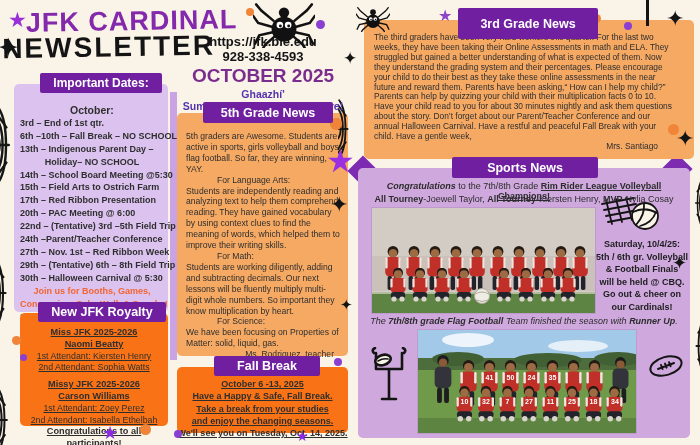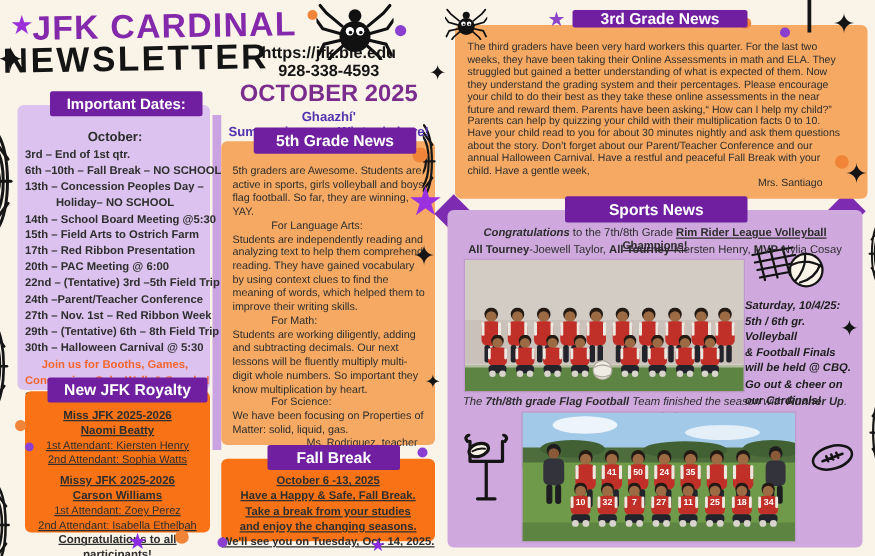--- a/index.html
+++ b/index.html
@@ -21,21 +21,21 @@
   .d-accent{color:#f2652f;text-align:center;}
   .roy{font-size:8.8px;line-height:11.8px;text-align:center;}
   .roy b{font-size:9.2px;}
   .news{font-size:8.6px;line-height:10.9px;}
   .news .lbl{display:block;padding-left:31px;}
   .news .blk{display:block;}
   .sig{display:block;text-align:right;padding-right:6px;}
   .fb-line{font-size:9px;font-weight:bold;line-height:12.3px;text-align:center;}
   .p3{font-size:8.4px;line-height:9.9px;}
   .sp-line{position:absolute;text-align:center;font-size:9px;color:#2c2c2c;z-index:6;}
-  .sat{font-size:9px;font-weight:bold;font-style:italic;line-height:12.6px;color:#1d1d1d;}
+  .sat{font-size:9px;font-weight:bold;line-height:12.6px;text-align:center;color:#1d1d1d;}
   .deco{position:absolute;z-index:4;pointer-events:none;}
   .star{color:#9b30d9;}
   .sparkle{color:#141414;}
   .dot{position:absolute;border-radius:50%;z-index:4;}
   .ribbon{position:absolute;width:22px;height:22px;background:#7d2bb0;transform:rotate(45deg);z-index:1;}
   .photo{position:absolute;z-index:6;box-shadow:0 0 0 1px rgba(0,0,0,0.08);}
   svg{display:block;}
 </style>
 </head>
 <body>
@@ -163,21 +163,21 @@
     <div style="font-size:19px;color:#7b2d8e;margin-top:1px">OCTOBER 2025</div>
     <div style="font-size:10.5px;color:#5433ae;margin-top:1px">Ghaazhí'</div>
     <div style="font-size:10.5px;color:#5433ae">Summer is gone, Winter is here!</div>
   </div>
 
   <div class="box lavender" style="left:14px;top:84px;width:154px;height:228px">
     <div style="padding:20px 4px 0 6px">
       <div class="d-item d-center" style="font-size:10.5px">October:</div>
       <div class="d-item">3rd – End of 1st qtr.</div>
       <div class="d-item">6th –10th – Fall Break – NO SCHOOL</div>
-      <div class="d-item">13th – Concession Peoples Day –</div>
+      <div class="d-item">13th – Indigenous Parent Day –</div>
       <div class="d-item d-center">Holiday– NO SCHOOL</div>
       <div class="d-item">14th – School Board Meeting @5:30</div>
       <div class="d-item">15th – Field Arts to Ostrich Farm</div>
       <div class="d-item">17th – Red Ribbon Presentation</div>
       <div class="d-item">20th – PAC Meeting @ 6:00</div>
       <div class="d-item">22nd – (Tentative) 3rd –5th Field Trip</div>
       <div class="d-item">24th –Parent/Teacher Conference</div>
       <div class="d-item">27th – Nov. 1st – Red Ribbon Week</div>
       <div class="d-item">29th – (Tentative) 6th – 8th Field Trip</div>
       <div class="d-item">30th – Halloween Carnival @ 5:30</div>
@@ -231,21 +231,21 @@
   <svg class="deco" style="left:356px;top:6px" width="34" height="26">
       <use href="#spider-sym"></use>
     </svg>
   <div class="box orange" style="left:364px;top:20px;width:330px;height:139px">
     <div class="p3" style="padding:13px 22px 0 10px">
       <span class="blk">The third graders have been very hard workers this quarter. For the last two weeks, they have been taking their Online Assessments in math and ELA. They struggled but gained a better understanding of what is expected of them. Now they understand the grading system and their percentages. Please encourage your child to do their best as they take these online assessments in the near future and reward them.</span>
       <span class="blk">Parents have been asking,“ How can I help my child?” Parents can help by quizzing your child with their multiplication facts 0 to 10. Have your child read to you for about 30 minutes nightly and ask them questions about the story. Don’t forget about our Parent/Teacher Conference and our annual Halloween Carnival. Have a restful and peaceful Fall Break with your child. Have a gentle week,</span>
       <span class="sig" style="padding-right:14px">Mrs. Santiago</span>
     </div>
   </div>
-  <div class="hdr" style="left:458px;top:8px;width:140px;height:14px;font-size:12.5px">3rd Grade News</div>
+  <div class="hdr" style="left:458px;top:8px;width:140px;height:31px;font-size:12.5px">3rd Grade News</div>
 
   <div class="ribbon" style="left:352px;top:160px"></div>
   <div class="ribbon" style="left:666px;top:158px"></div>
   <div class="box sportsbg" style="left:358px;top:168px;width:332px;height:270px"></div>
   <div class="hdr" style="left:452px;top:157px;width:146px;height:21px;font-size:12.5px">Sports News</div>
 
   <div class="sp-line" style="left:364px;top:181px;width:320px">
     <b><i>Congratulations</i></b><span> to the 7th/8th Grade </span><b style="text-decoration:underline">Rim Rider League Volleyball Champions!</b>
   </div>
   <div class="sp-line" style="left:364px;top:194px;width:320px">

